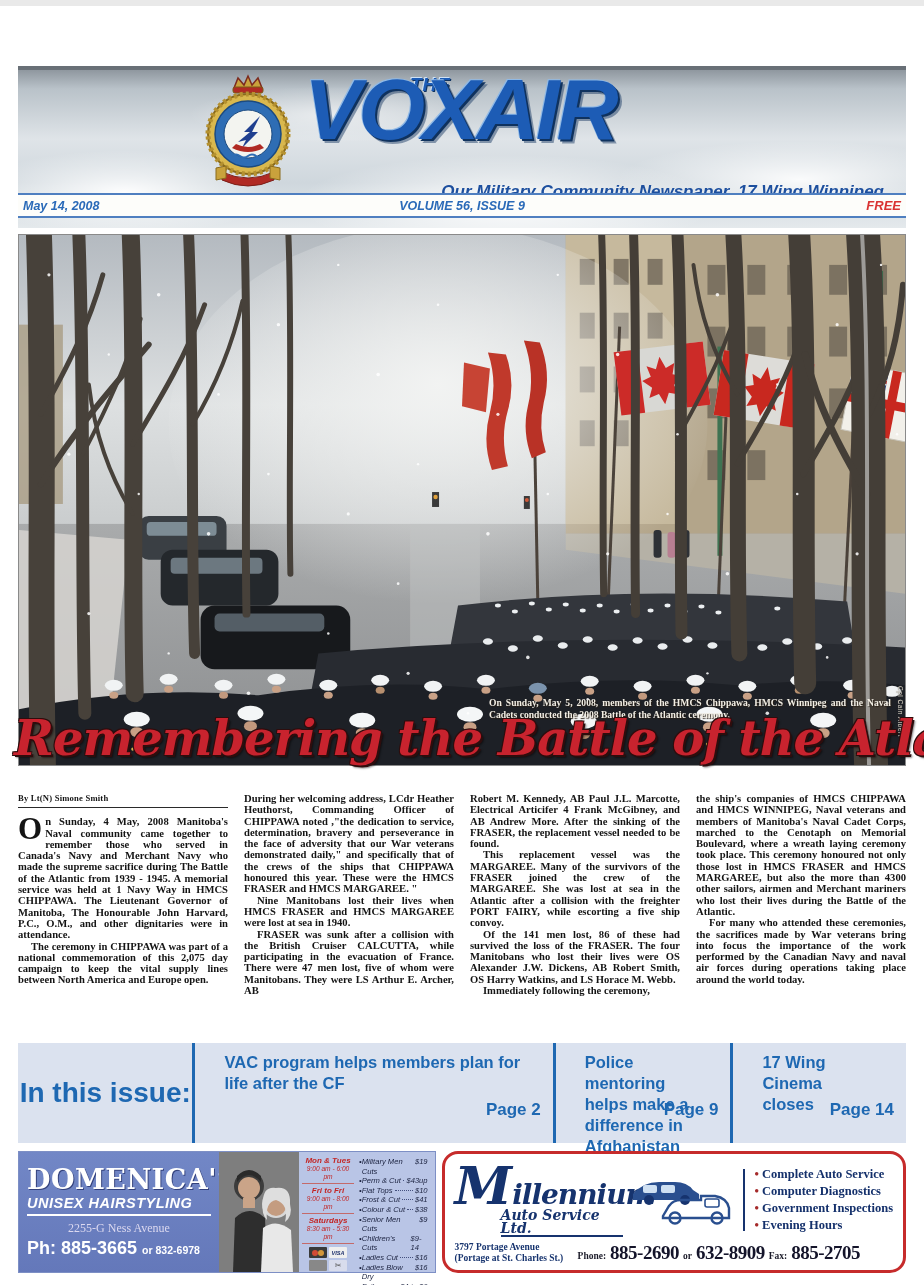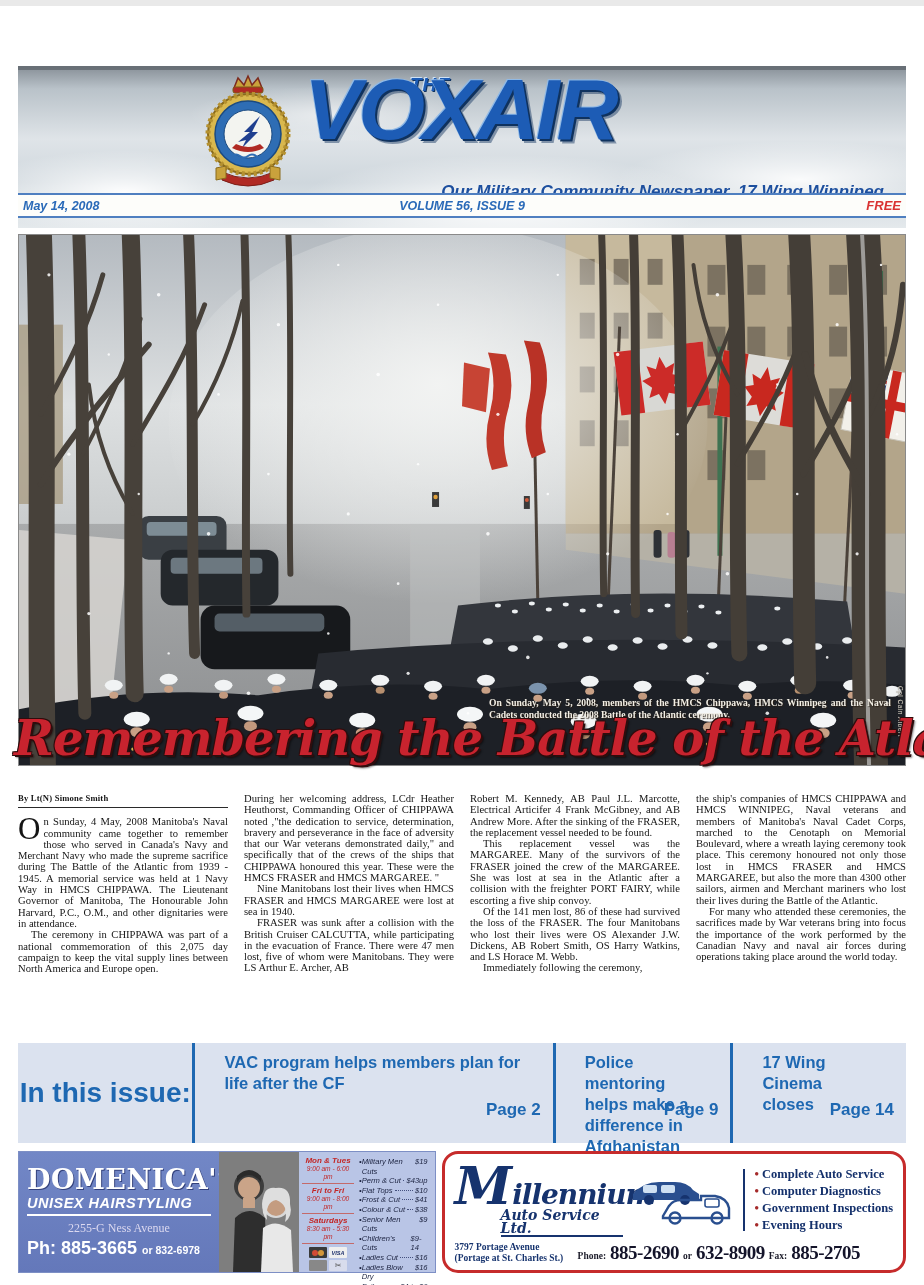--- a/index.html
+++ b/index.html
@@ -40,21 +40,21 @@
   
   .headline{position:absolute;left:14px;top:704px;width:896px;z-index:6;text-align:center;
             font-family:"DejaVu Serif",serif;font-style:italic;font-weight:bold;font-size:48px;
             letter-spacing:-1px;color:#c8232e;white-space:nowrap;
             text-shadow:2px 2px 0 #2e0d0d,-1px -1px 0 #2e0d0d,1px -1px 0 #2e0d0d,-1px 1px 0 #2e0d0d,3px 3px 2px rgba(0,0,0,.45);}
   
   .article{position:absolute;left:18px;top:787px;width:888px;height:248px;display:flex;gap:16px;
            font-family:"Liberation Serif",serif;font-size:10.6px;line-height:11.3px;color:#141414;}
   .col{flex:1;text-align:justify;overflow:hidden;}
   .byline{font-weight:bold;font-size:8.6px;border-bottom:1.5px solid #2a2a2a;padding-bottom:3px;margin-bottom:8px;letter-spacing:.2px;}
-  .col p{margin:0;}
+  .col p{margin:0;font-weight:bold;}
   .col p + p{text-indent:13px;}
   .col-1 p:first-of-type::first-letter{float:left;font-size:31px;line-height:24px;padding:1px 3px 0 0;}
   
   .issue{position:absolute;left:18px;top:1037px;width:888px;height:100px;background:#dbe2ef;display:flex;}
   .issue-label{width:227px;display:flex;align-items:center;justify-content:center;
                font-weight:bold;font-size:28px;color:#1e68b2;}
   .issue-cell{position:relative;border-left:3px solid #1e68b2;box-sizing:border-box;
               padding:9px 29px;color:#1e68b2;font-weight:bold;font-size:16.5px;line-height:1.28;}
   .issue-cell:nth-of-type(2){width:225px;}
   .issue-cell:nth-of-type(3){width:222px;}

